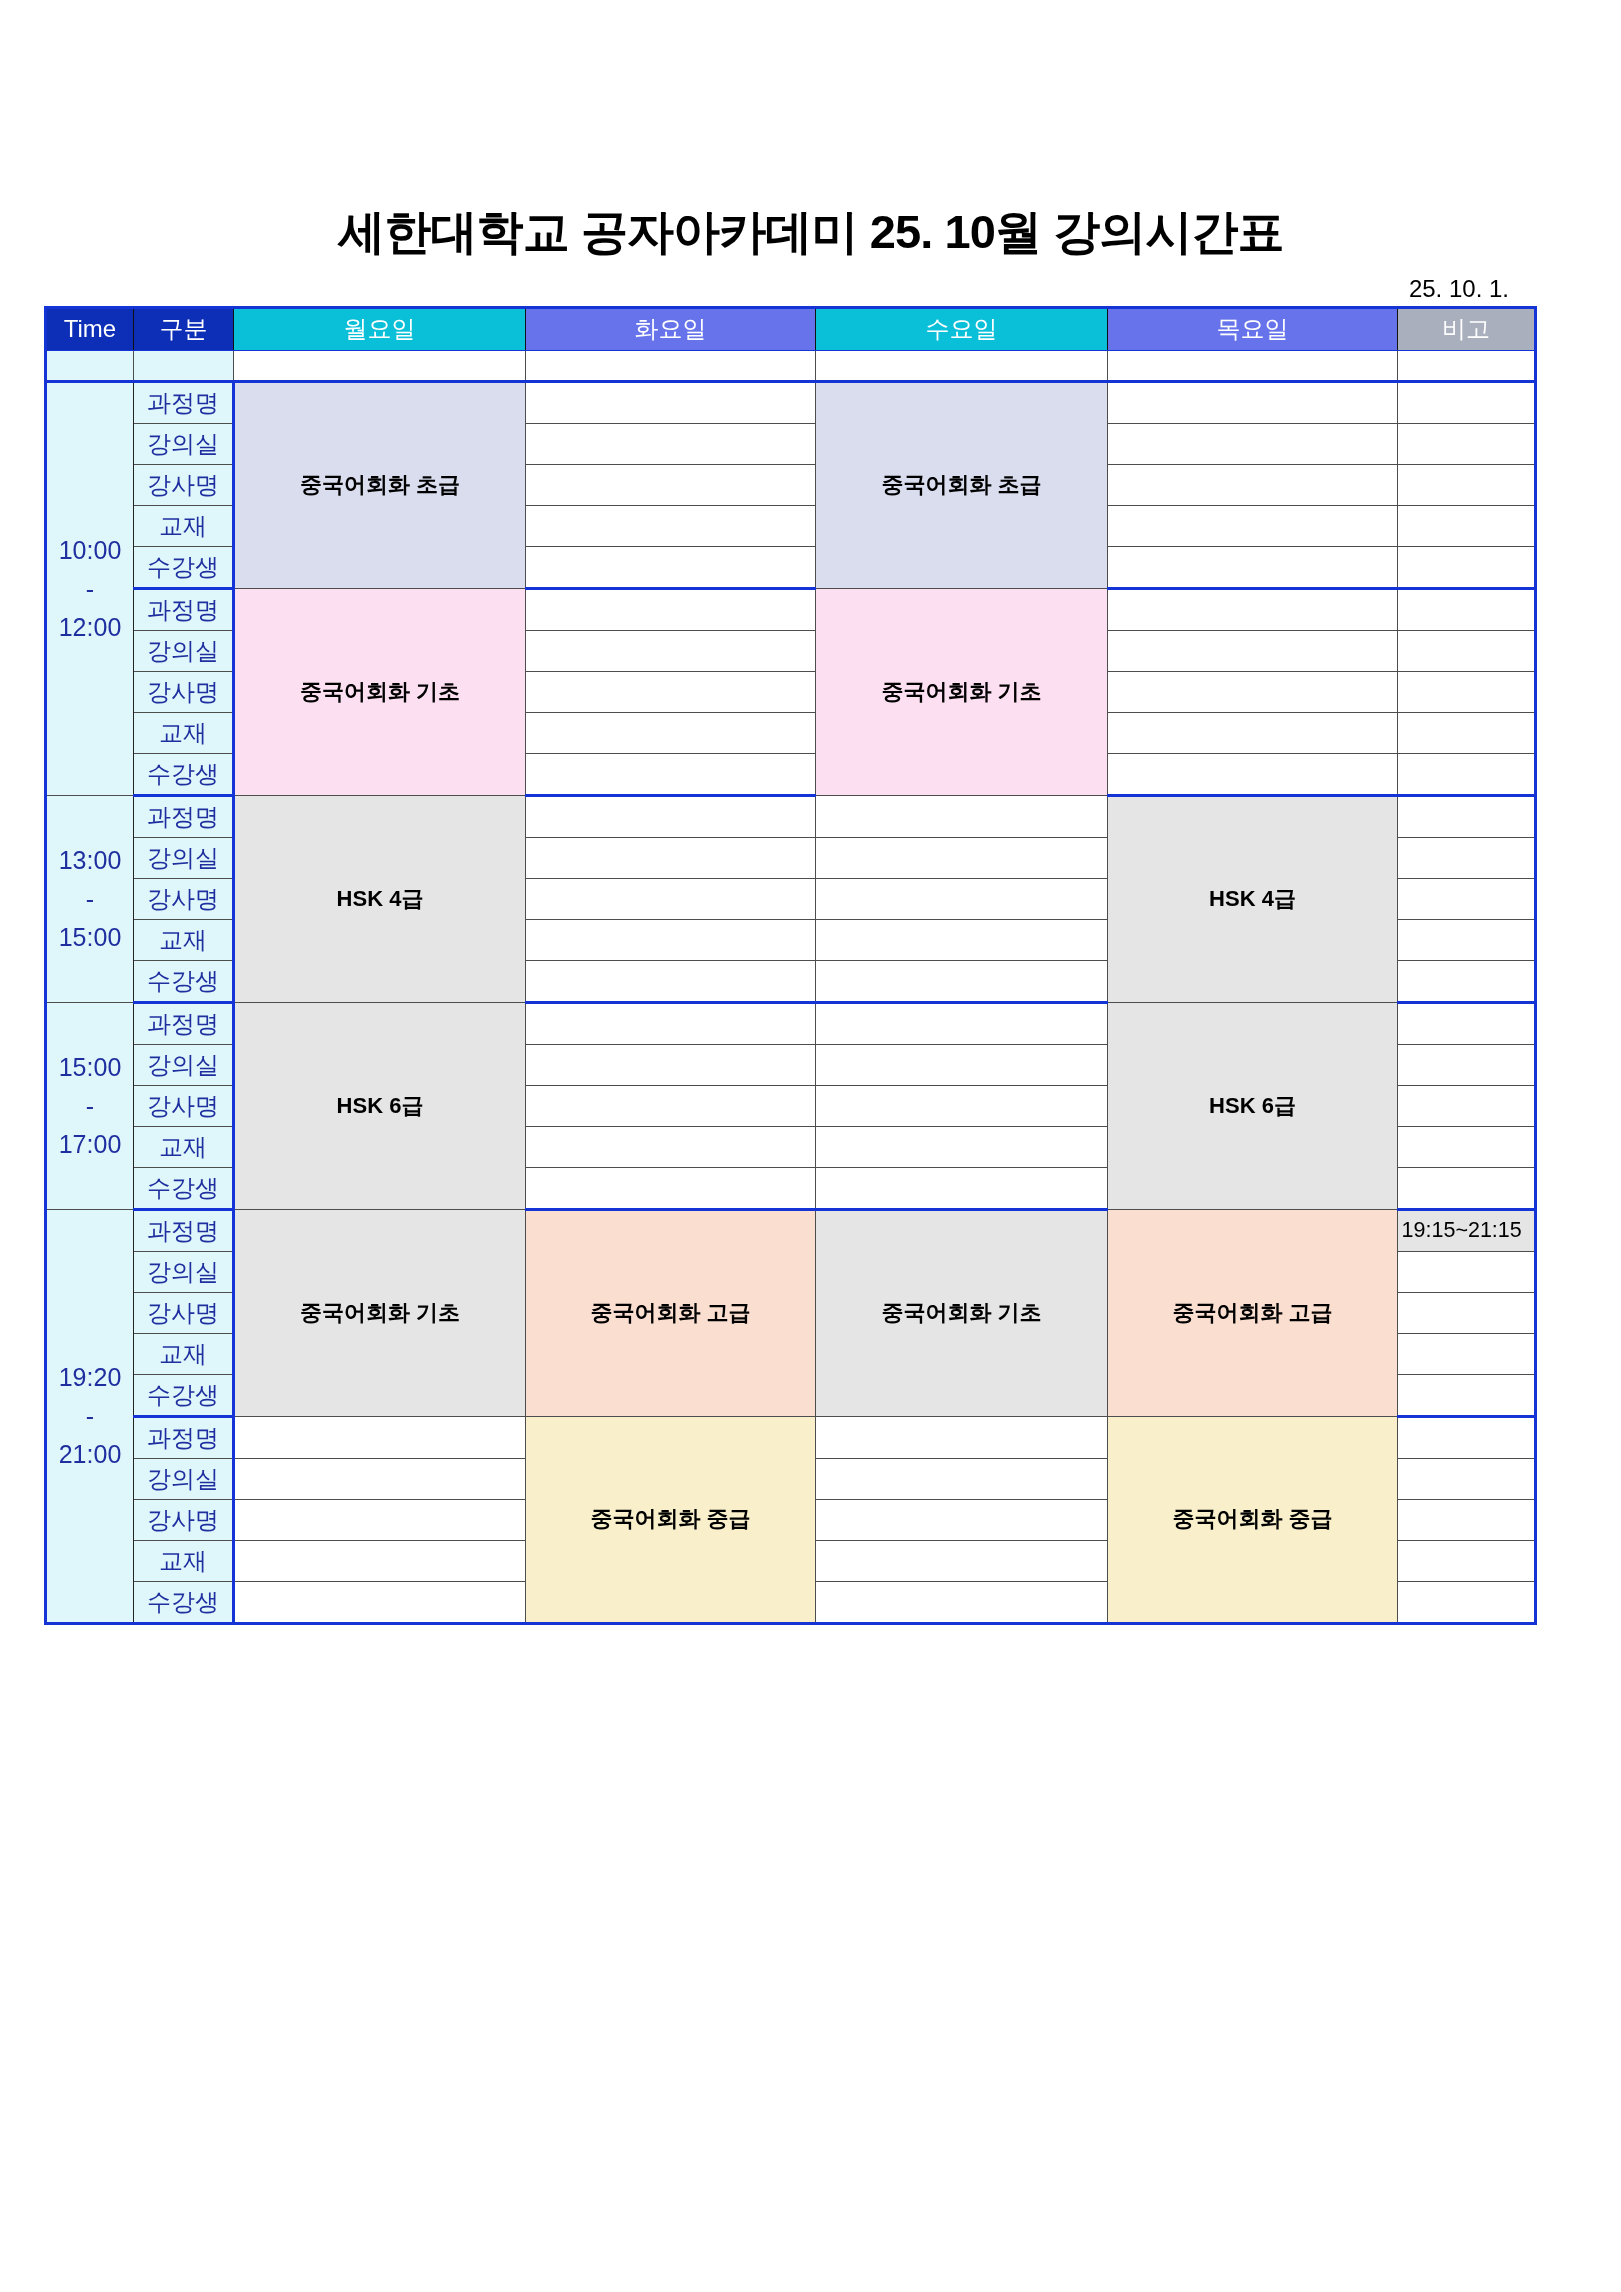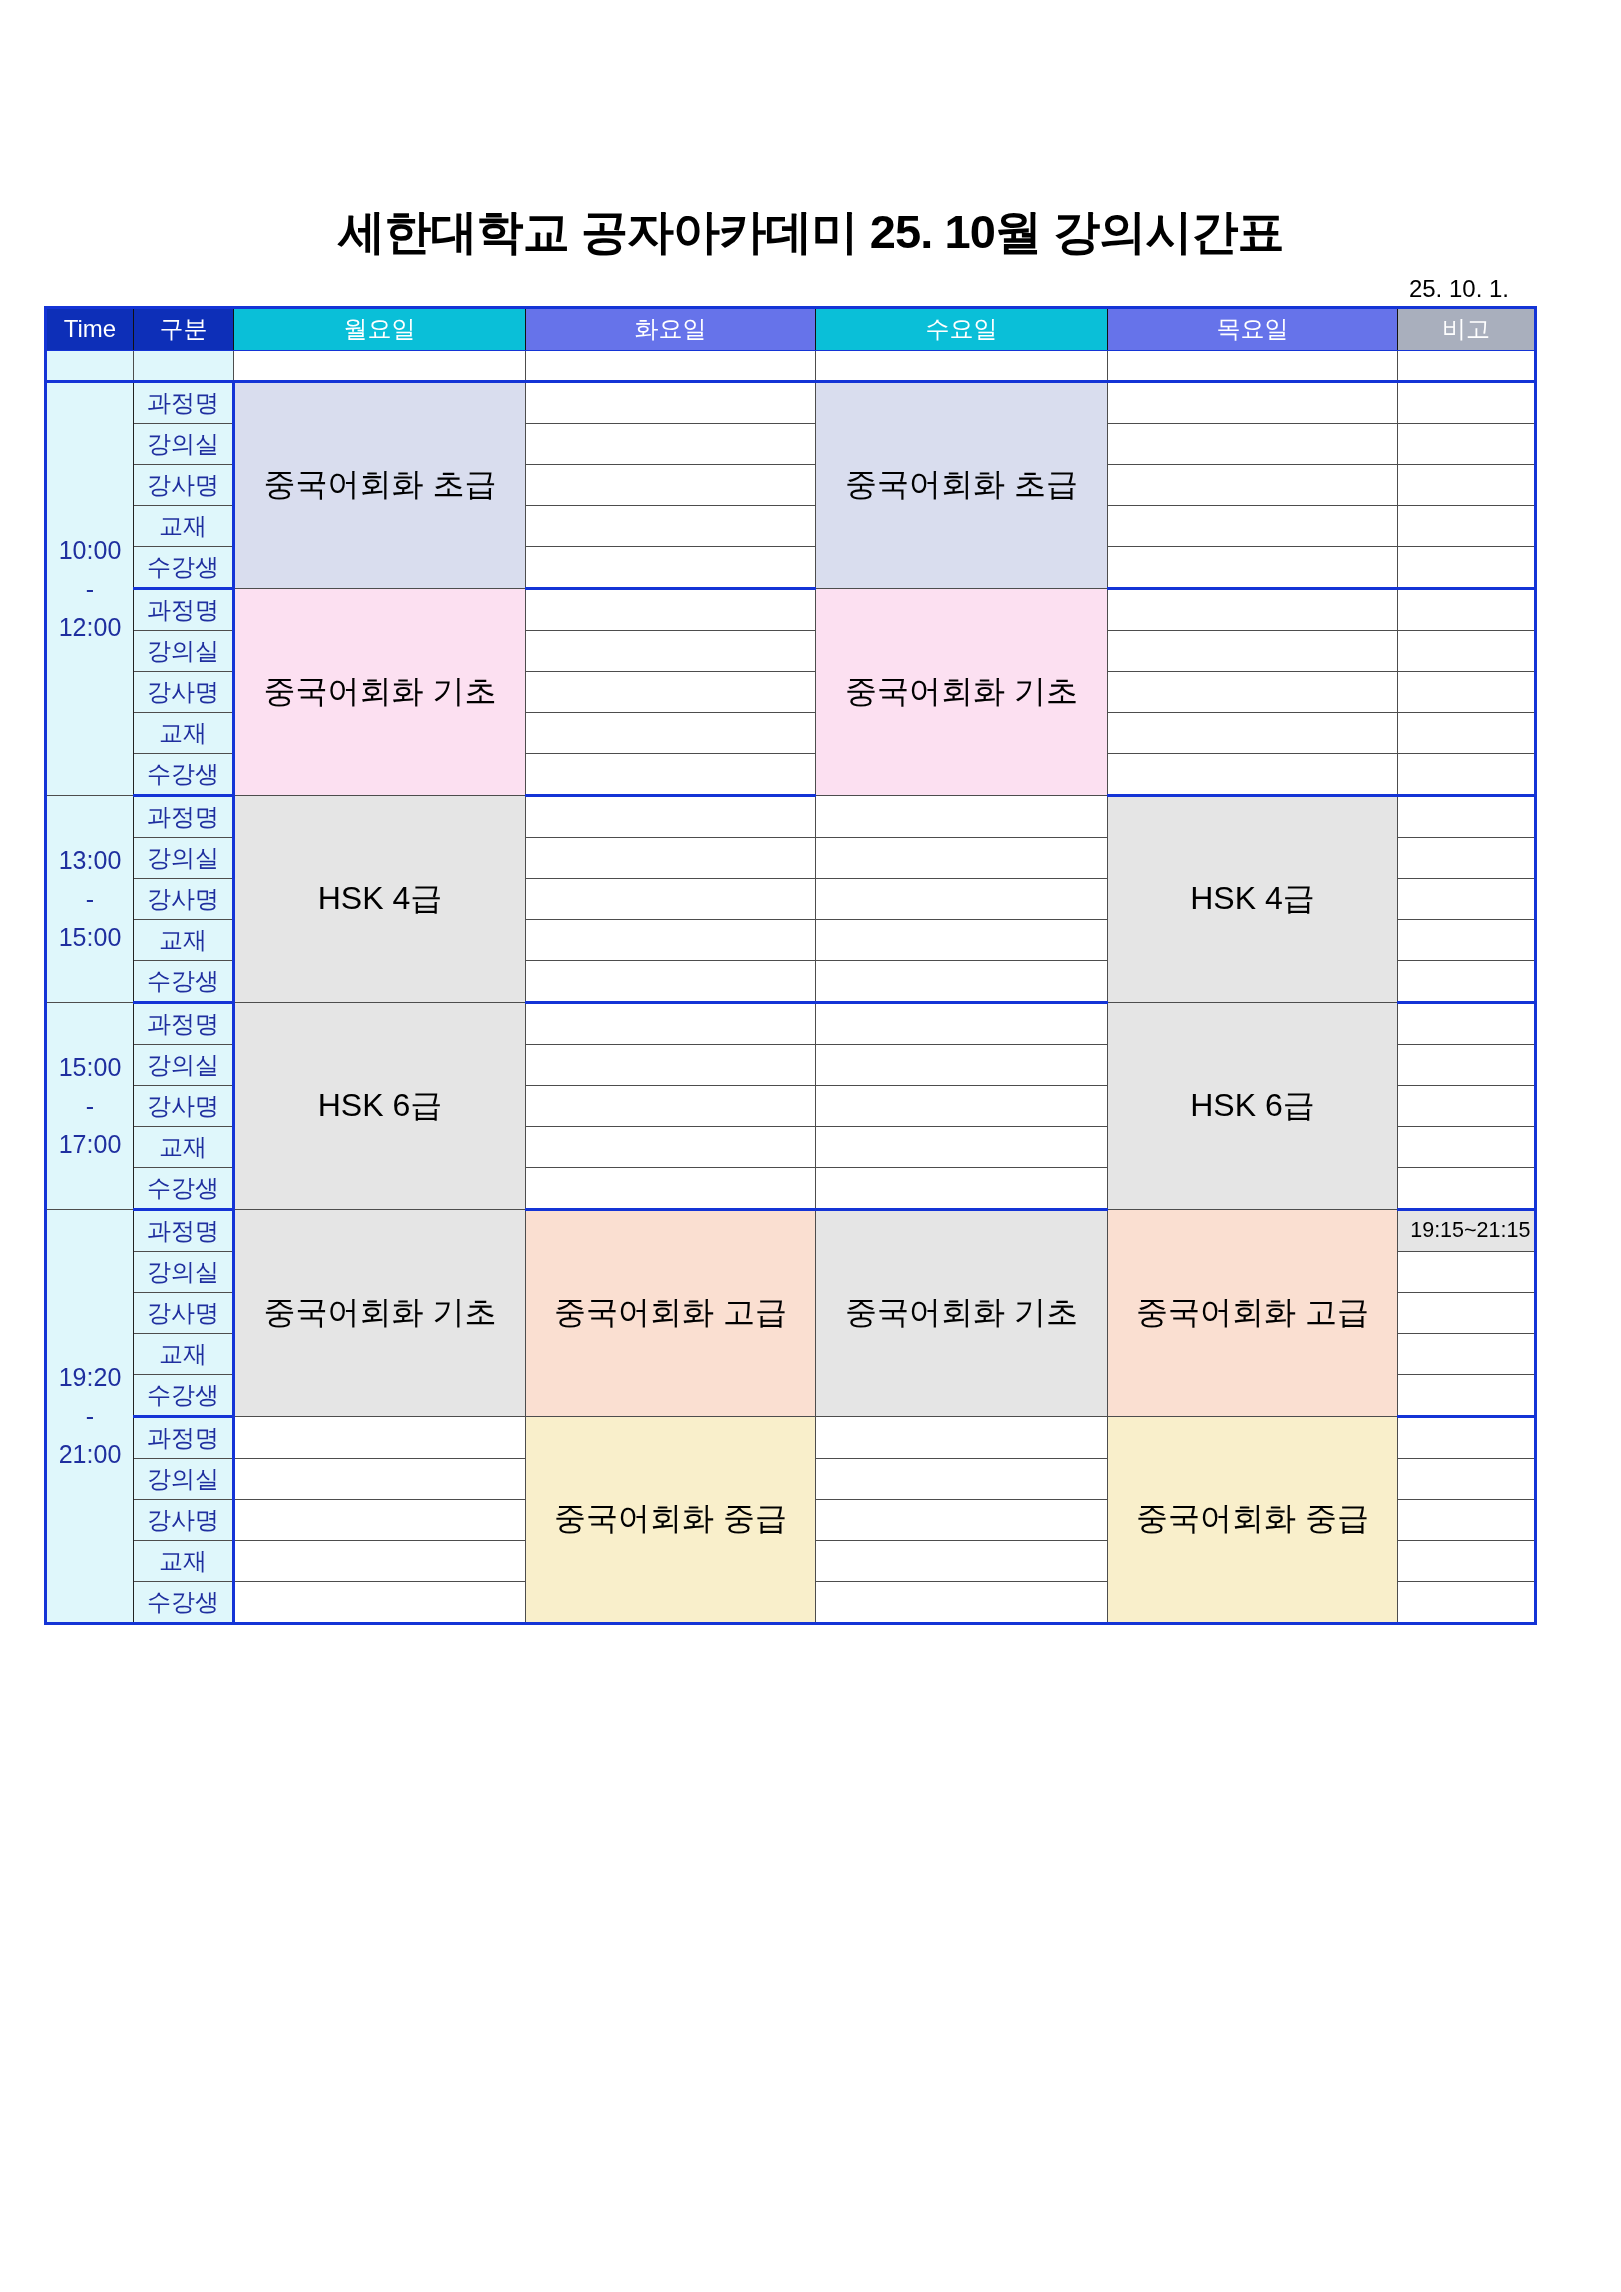--- a/index.html
+++ b/index.html
@@ -86,34 +86,34 @@
     border-right:0.9px solid #222;
   }
   td.cat-cell{
     background:var(--light-cyan);
     color:var(--navy);
     font-size:24px;
     text-align:center;
     border-right:3.6px solid var(--border-blue);
   }
   td.course{
-    font-size:32px;
-    font-weight:400;
+    font-size:22px;
+    font-weight:700;
     text-align:center;
     color:#000;
   }
   td.bg-lavender{background:var(--lavender);}
   td.bg-pink{background:var(--pink);}
   td.bg-gray{background:var(--gray);}
   td.bg-peach{background:var(--peach);}
   td.bg-yellow{background:var(--yellow);}
   td.note-time{
     background:var(--gray);
     font-size:21.5px;
-    text-align:right;
+    text-align:left;
     font-weight:400;
   }
   tr.group-end td{border-bottom:3.6px solid var(--border-blue);}
 </style>
 </head>
 <body>
 
 <div class="page-title">세한대학교 공자아카데미 25. 10월 강의시간표</div>
 
 <div class="table-wrap">

